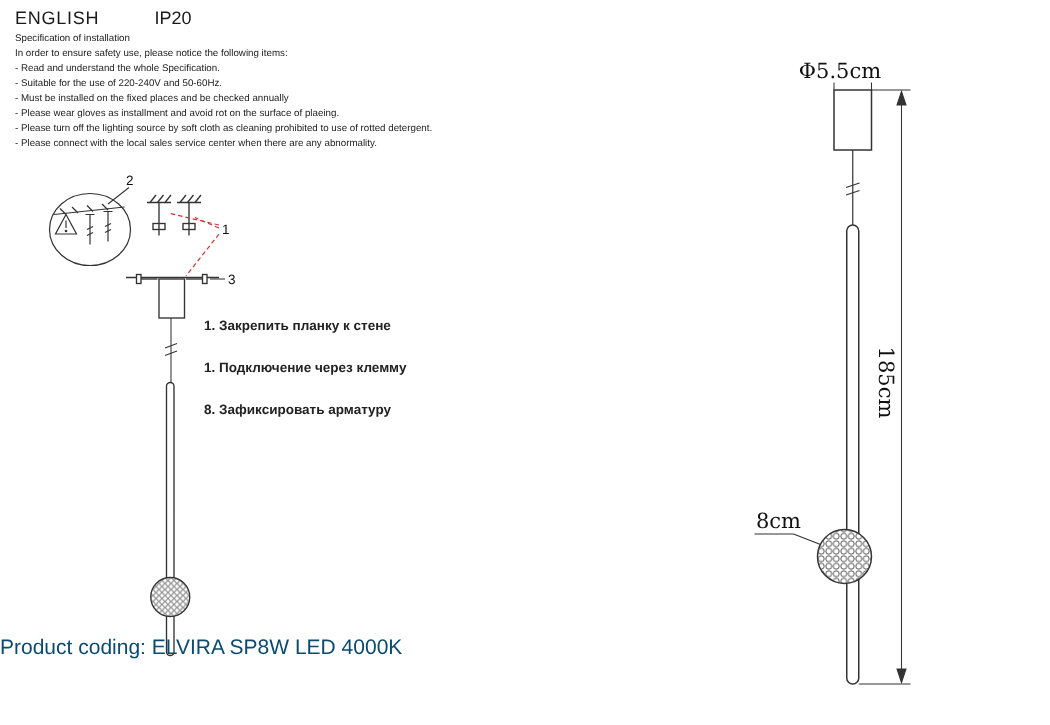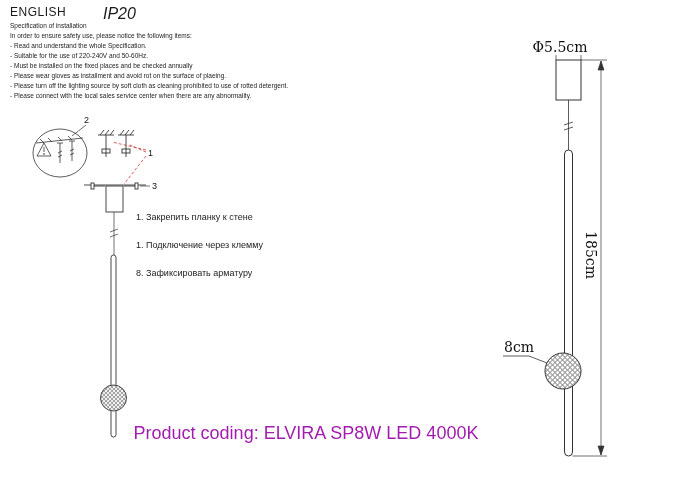--- a/index.html
+++ b/index.html
@@ -1,25 +1,25 @@
 <!DOCTYPE html>
 <html><head>
 <meta charset="utf-8">
 <style>
   html,body { margin:0; padding:0; background:#fff; }
   .page {
     position:relative; width:612px; height:483px; background:#ffffff;
     font-family:"Liberation Sans", sans-serif; color:#1a1a1a; overflow:hidden;
   }
   .lang-label { position:absolute; top:5px; left:10px; font-size:12px; letter-spacing:0.5px; }
-  .ip-label   { position:absolute; top:5px; left:103px; font-size:16px;font-style:italic; }
+  .ip-label   { position:absolute; top:5px; left:103px; font-size:12px; }
   .spec-block { position:absolute; top:21px; left:10px; font-size:6.5px; line-height:10px; color:#222; white-space:nowrap; }
   .steps-block { position:absolute; top:212px; left:136px; font-size:9px; color:#222; }
-  .steps-block .step { margin-bottom:18px; line-height:10px; }
-  .footer-text { position:absolute; top:423px; left:0; width:100%; text-align:center; font-size:18px; color:#a21caf; }
+  .steps-block .step { margin-bottom:18px; line-height:10px;font-weight:bold; }
+  .footer-text { position:absolute; top:423px; left:0; width:100%; text-align:left; font-size:14px; color:#0c4a6e; }
   svg { position:absolute; }
   #install-svg { left:20px; top:105px; }
   #dim-svg { left:480px; top:30px; }
   .dim-text { font-family:"DejaVu Serif", serif; font-size:14px; fill:#111; }
   .callout-text { font-family:"Liberation Sans", sans-serif; font-size:9px; fill:#111; }
 </style>
 </head>
 <body>
 
 <div class="page">

